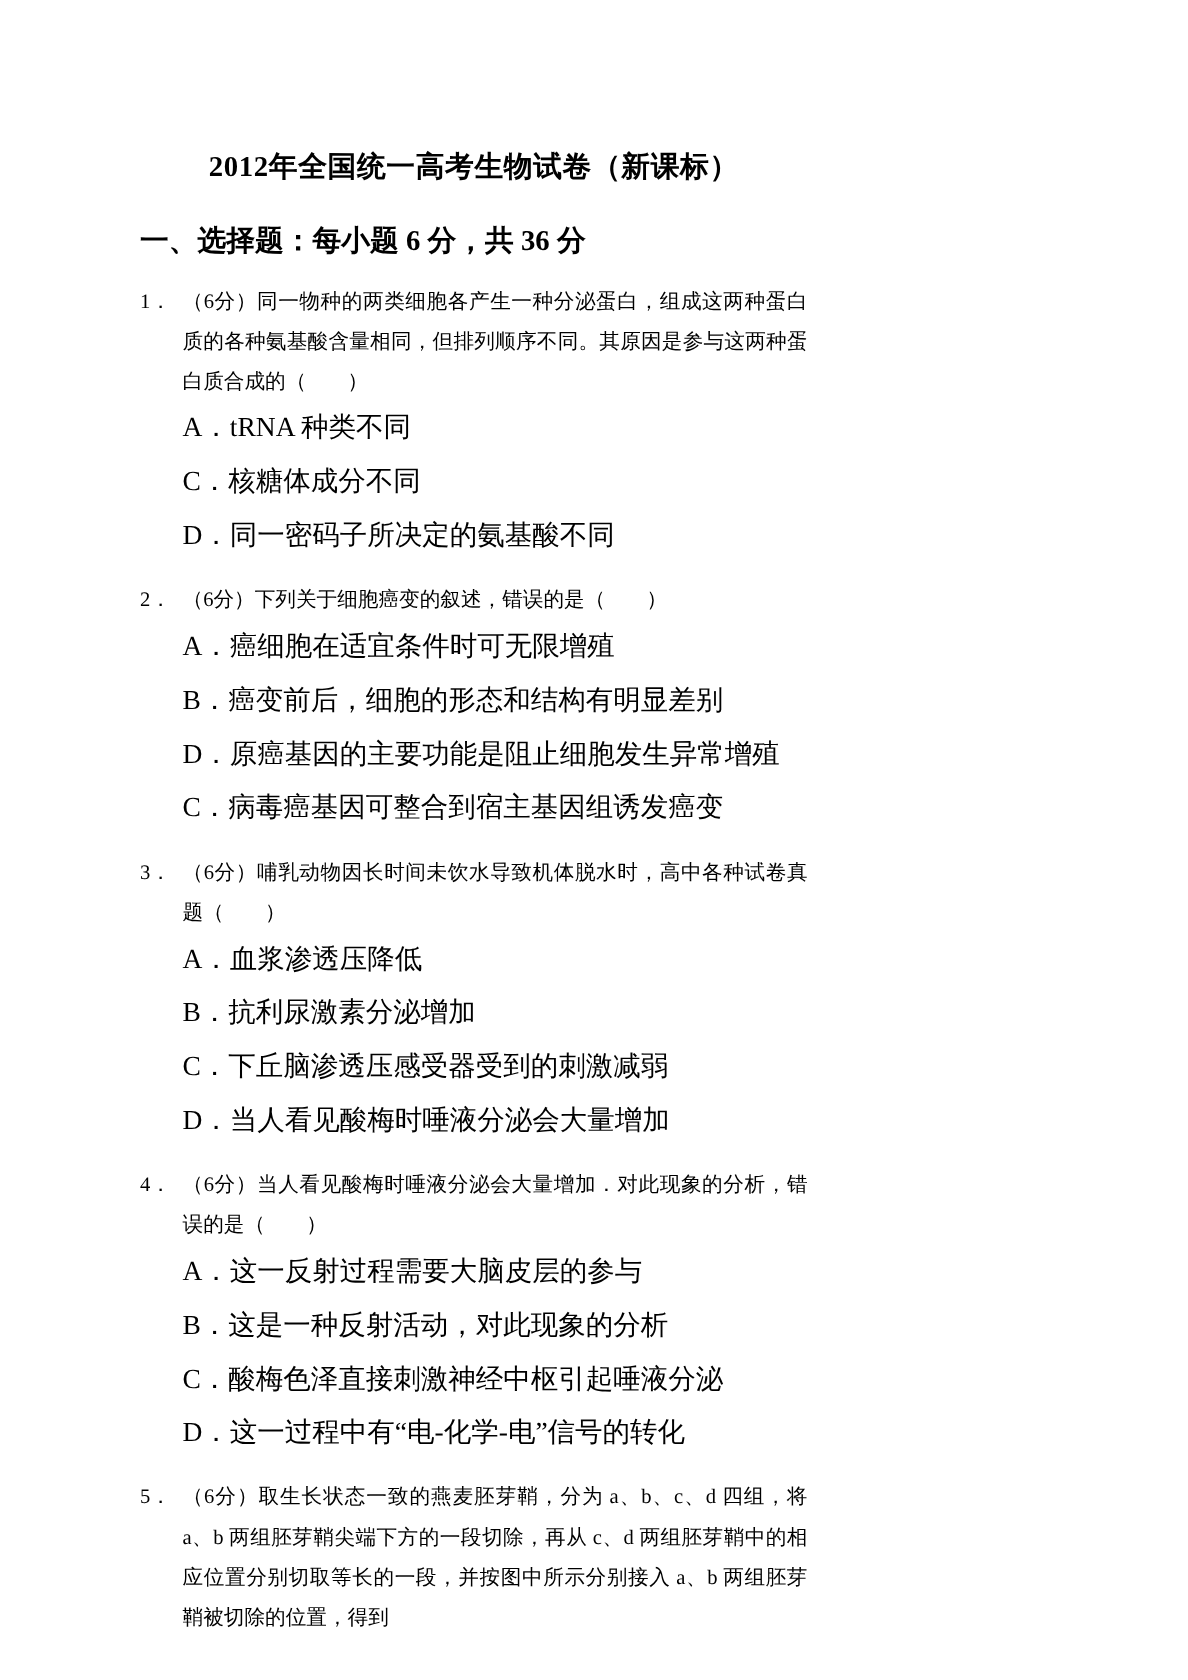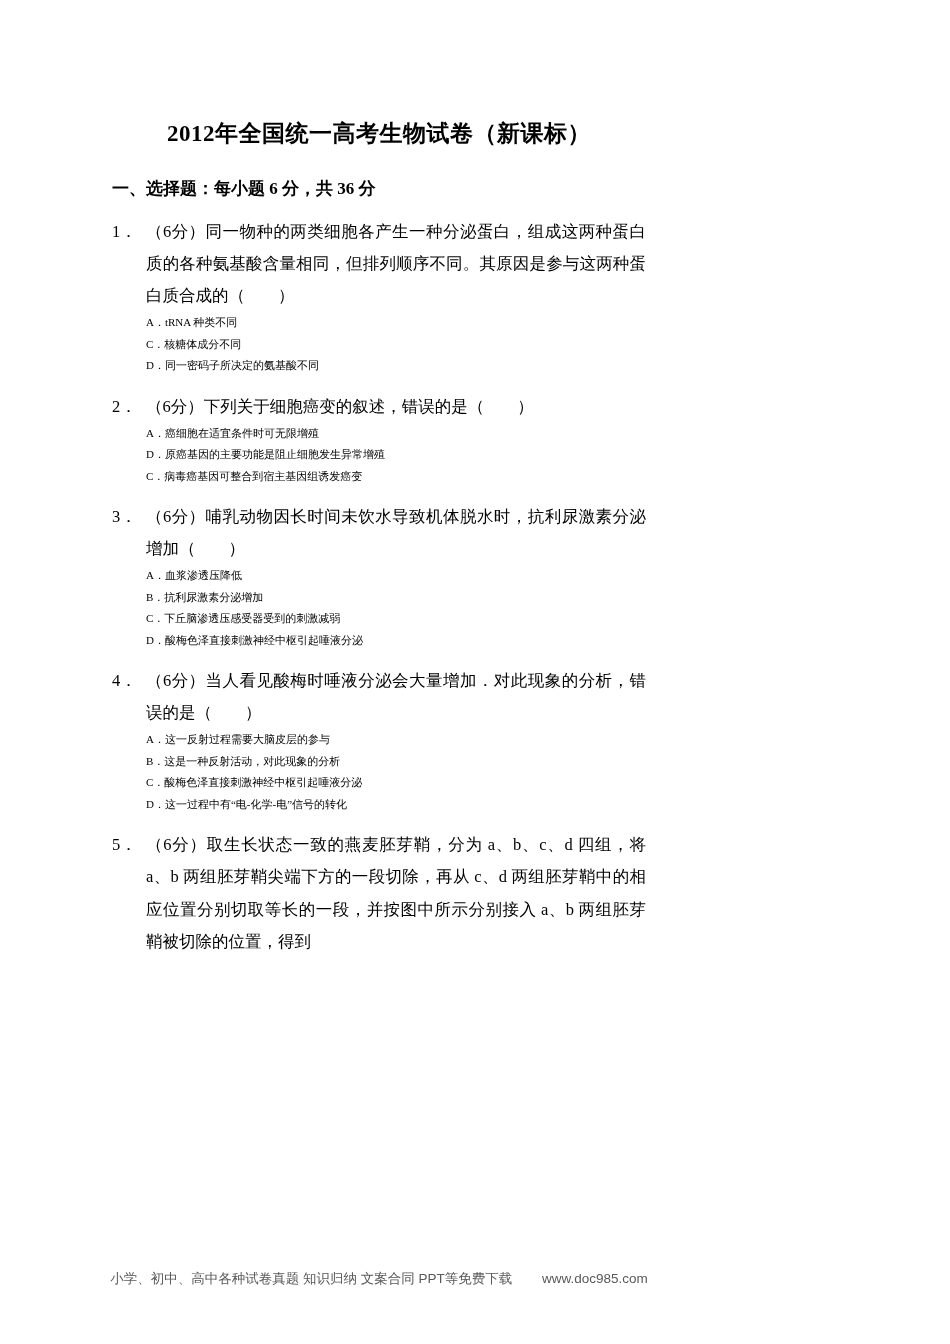--- a/index.html
+++ b/index.html
@@ -22,21 +22,21 @@
   }
   .doc-title {
     text-align: center;
     font-size: 23px;
     font-weight: bold;
     letter-spacing: 0.5px;
     margin: 0 0 26px 0;
     line-height: 1.4;
   }
   .section-heading {
-    font-size: 17px;
+    font-size: 23px;
     font-weight: bold;
     margin: 0 0 14px 0;
     line-height: 1.5;
   }
   .question {
     margin-bottom: 14px;
   }
   .q-stem {
     display: flex;
     align-items: flex-start;
@@ -53,21 +53,21 @@
     flex: 1 1 auto;
     text-align: justify;
     text-justify: inter-ideograph;
   }
   .options {
     margin: 0;
     padding: 0;
     list-style: none;
   }
   .option {
-    font-size: 11px;
+    font-size: 22px;
     line-height: 1.95;
     padding-left: 34px;
     text-align: justify;
   }
   .footer {
     position: absolute;
     left: 0;
     right: 0;
     bottom: 56px;
     text-align: center;
@@ -100,35 +100,36 @@
     </ul>
   </div>
 
   <div class="question">
     <div class="q-stem">
       <span class="q-num">2．</span>
       <span class="q-text">（6分）下列关于细胞癌变的叙述，错误的是（　　）</span>
     </div>
     <ul class="options">
       <li class="option">A．癌细胞在适宜条件时可无限增殖</li>
+      <li class="option">B．癌变前后，细胞的形态和结构有明显差别</li>
       <li class="option">D．原癌基因的主要功能是阻止细胞发生异常增殖</li>
       <li class="option">C．病毒癌基因可整合到宿主基因组诱发癌变</li>
     </ul>
   </div>
 
   <div class="question">
     <div class="q-stem">
       <span class="q-num">3．</span>
-      <span class="q-text">（6分）哺乳动物因长时间未饮水导致机体脱水时，抗利尿激素分泌增加（　　）</span>
+      <span class="q-text">（6分）哺乳动物因长时间未饮水导致机体脱水时，高中各种试卷真题（　　）</span>
     </div>
     <ul class="options">
       <li class="option">A．血浆渗透压降低</li>
       <li class="option">B．抗利尿激素分泌增加</li>
       <li class="option">C．下丘脑渗透压感受器受到的刺激减弱</li>
-      <li class="option">D．酸梅色泽直接刺激神经中枢引起唾液分泌</li>
+      <li class="option">D．当人看见酸梅时唾液分泌会大量增加</li>
     </ul>
   </div>
 
   <div class="question">
     <div class="q-stem">
       <span class="q-num">4．</span>
       <span class="q-text">（6分）当人看见酸梅时唾液分泌会大量增加．对此现象的分析，错误的是（　　）</span>
     </div>
     <ul class="options">
       <li class="option">A．这一反射过程需要大脑皮层的参与</li>
@@ -138,18 +139,14 @@
     </ul>
   </div>
 
   <div class="question">
     <div class="q-stem">
       <span class="q-num">5．</span>
       <span class="q-text">（6分）取生长状态一致的燕麦胚芽鞘，分为 a、b、c、d 四组，将 a、b 两组胚芽鞘尖端下方的一段切除，再从 c、d 两组胚芽鞘中的相应位置分别切取等长的一段，并按图中所示分别接入 a、b 两组胚芽鞘被切除的位置，得到</span>
     </div>
   </div>
 
-  <div class="footer">
-    <span>小学、初中、高中各种试卷真题 知识归纳 文案合同 PPT等免费下载</span>
-    <span class="site">www.doc985.com</span>
-  </div>
 
 </div>
 
 </body></html>

